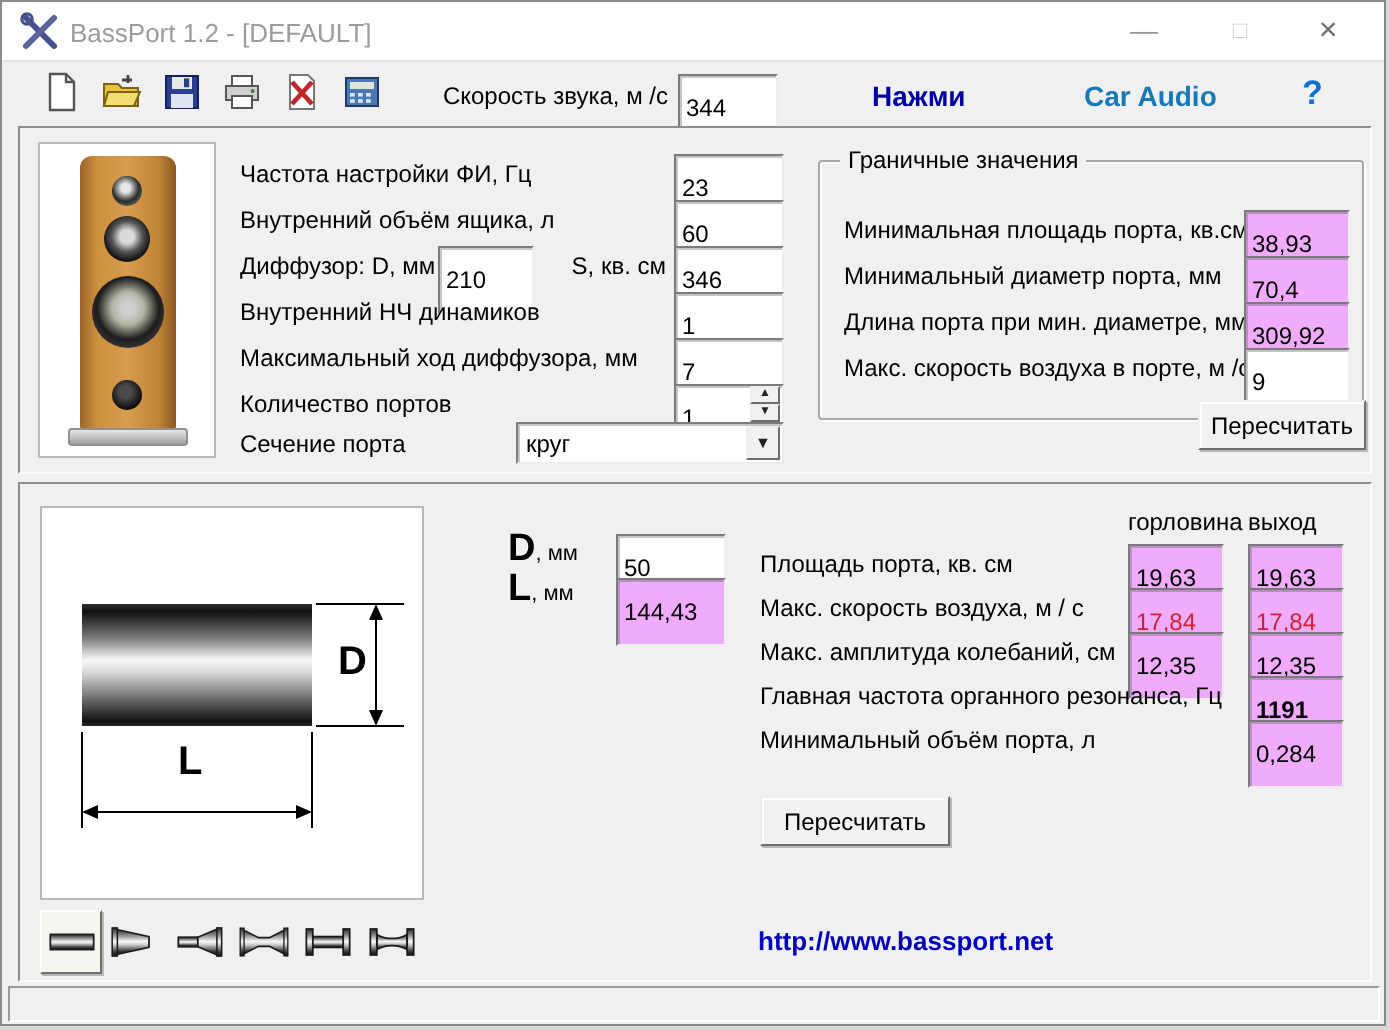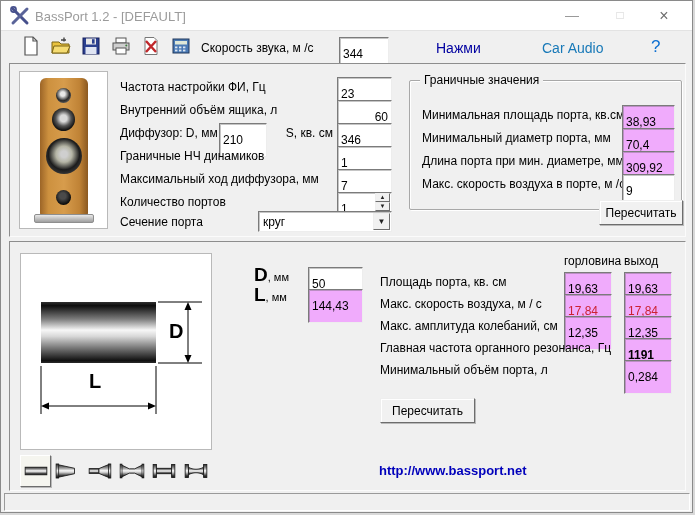--- a/index.html
+++ b/index.html
@@ -21,21 +21,21 @@
   
   .toolbar { position:absolute; left:0; top:30px; width:100%; height:32px; }
   .tb-ico { position:absolute; top:5px; width:20px; height:20px; }
   .lbl { position:absolute; font-size:12px; color:#000; white-space:nowrap; }
   .fld { position:absolute; height:20px; font-family:"Liberation Sans",sans-serif;
          font-size:12px; color:#000; padding:16px 3px; background:#fff;
          border:1px solid; border-color:#7b7b7b #ededed #ededed #7b7b7b;
          box-shadow:inset 1px 1px 0 rgba(90,90,90,.35); }
   .fld.ro { background:#f0abfc; }
   .fld.red { color:#cc2233; }
-  .blue-bold { position:absolute; font-weight:normal; font-size:14px; white-space:nowrap; }
+  .blue-bold { position:absolute; font-weight:bold; font-size:14px; white-space:nowrap; }
 
   
   .panel { position:absolute; background:#f0f0f0; border:1px solid;
            border-color:#8d8d8d #fbfbfb #fbfbfb #8d8d8d; }
   .whitebox { position:absolute; background:#fff; border:1px solid #b9b9b9; }
 
   
   .groupbox { position:absolute; border:1px solid #a8a8a8; border-radius:2px;
               box-shadow:inset 1px 1px 0 #fff, 1px 1px 0 #fff; }
   .group-title { position:absolute; top:-8px; left:10px; background:#f0f0f0;
@@ -147,21 +147,21 @@
       <rect x="4" y="5" width="12" height="3.5" fill="#dfe8d8"></rect>
       <g fill="#dce6f2">
         <rect x="4" y="10.5" width="2.4" height="1.8"></rect>
           <rect x="8" y="10.5" width="2.4" height="1.8"></rect>
           <rect x="12" y="10.5" width="2.4" height="1.8"></rect>
         <rect x="4" y="13.6" width="2.4" height="1.8"></rect>
           <rect x="8" y="13.6" width="2.4" height="1.8"></rect>
           <rect x="12" y="13.6" width="2.4" height="1.8"></rect>
       </g>
     </svg>
-    <div class="lbl" style="left:200px;top:10px;width:133px;">Скорость звука, м /с</div>
+    <div class="lbl" style="left:200px;top:10px;width:133px;text-align:right">Скорость звука, м /с</div>
     <input class="fld" style="left: 338px; top: 6px; width: 50px; height: 21px;" value="344">
     <span class="blue-bold" style="left:435px;top:9px;color:#0000a0">Нажми</span>
     <span class="blue-bold" style="left:541px;top:9px;color:#1879b8">Car Audio</span>
     <span class="blue-bold" style="left:650px;top:6px;font-size:17px;color:#0d6fd1">?</span>
   </div>
 
   <div class="panel" style="left:8px;top:62px;width:677px;height:174px">
 
     <div class="whitebox" style="left:9px;top:7px;width:89px;height:158px">
       <div class="spk-body"></div>
@@ -169,28 +169,28 @@
       <div class="drv" style="left:32px;top:36px;width:23px;height:23px;background:radial-gradient(circle at 50% 45%, #dadada 20%, #555 45%, #111 70%, #999 100%)"></div>
       <div class="drv" style="left:26px;top:66px;width:36px;height:36px;background:radial-gradient(circle at 50% 45%, #cfcfcf 12%, #b5b5a5 30%, #1c1c1c 58%, #3a3a3a 78%, #0c0c0c 100%)"></div>
       <div class="drv" style="left:36px;top:118px;width:15px;height:15px;background:radial-gradient(circle at 45% 40%, #4a4a4a 25%, #0b0b0b 70%)"></div>
       <div class="spk-base"></div>
     </div>
 
     <div class="lbl" style="left:110px;top:16px">Частота настройки ФИ, Гц</div>
     <input class="fld" style="left: 327px; top: 13px; width: 55px;" value="23">
 
     <div class="lbl" style="left:110px;top:39px">Внутренний объём ящика, л</div>
-    <input class="fld" style="left: 327px; top: 36px; width: 55px; text-align: right;" value="60">
+    <input class="fld" style="left: 327px; top: 36px; width: 55px;" value="60">
 
     <div class="lbl" style="left:110px;top:62px">Диффузор: D, мм</div>
     <input class="fld" style="left: 209px; top: 59px; width: 48px;" value="210">
     <div class="lbl" style="left:268px;top:62px;width:55px;text-align:right">S, кв. см</div>
     <input class="fld" style="left: 327px; top: 59px; width: 55px;" value="346">
 
-    <div class="lbl" style="left:110px;top:85px">Граничные НЧ динамиков</div>
+    <div class="lbl" style="left:110px;top:85px">Внутренний НЧ динамиков</div>
     <input class="fld" style="left: 327px; top: 82px; width: 55px;" value="1">
 
     <div class="lbl" style="left:110px;top:108px">Максимальный ход диффузора, мм</div>
     <input class="fld" style="left: 327px; top: 105px; width: 55px;" value="7">
 
     <div class="lbl" style="left:110px;top:131px">Количество портов</div>
     <input class="fld" style="left: 327px; top: 128px; width: 55px;" value="1">
     <div class="spin" style="left:365px;top:129px">▲</div>
     <div class="spin" style="left:365px;top:138px">▼</div>
 

